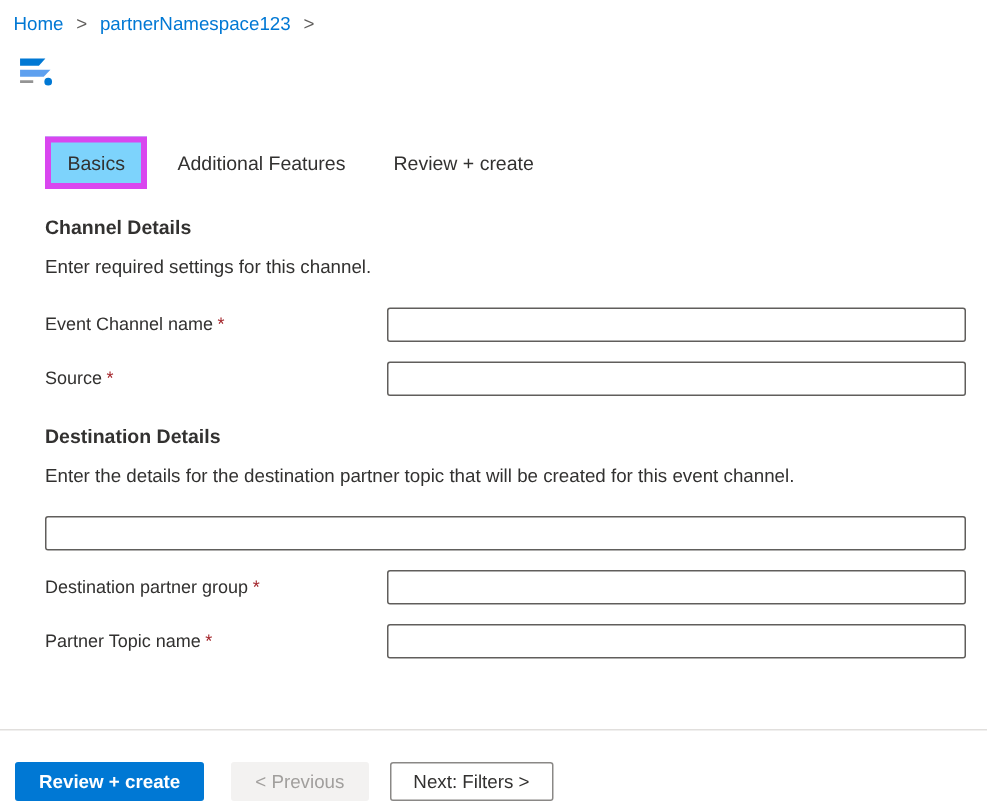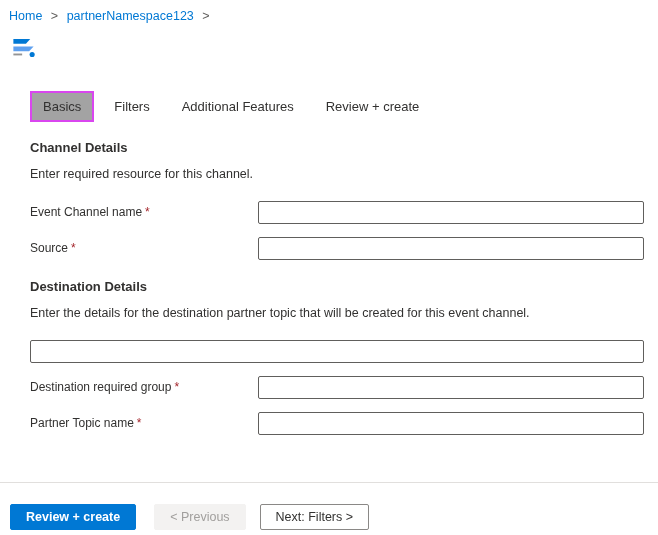--- a/index.html
+++ b/index.html
@@ -16,21 +16,21 @@
   .breadcrumb a { color: #0078d4; text-decoration: none; cursor: pointer; }
   .breadcrumb .sep { color: #605e5c; margin: 0 5px; }
   
   .header { display: flex; align-items: flex-start; padding: 7px 0 0 10px; }
   .header .icon-wrap { width: 30px; margin-right: 6px; padding-top: 3px; }
   .page-title { font-size: 21px; font-weight: bold; color: #323130; line-height: 1.15; }
   .page-subtitle { font-size: 11px; color: #605e5c; margin-top: 2px; }
   
   .tabs { display: flex; align-items: center; margin: 28px 0 0 30px; font-size: 13px; }
   .tab { padding: 6px 11px; color: #323130; cursor: pointer; margin-right: 8px; border: 1px solid transparent; }
-  .tab.selected { border: 2px solid #d946ef; background: #a3a3a3; }
+  .tab.selected { border: 4px solid #d946ef; background: #7dd3fc; }
   
   .section-heading { font-weight: bold; font-size: 13px; color: #323130; margin: 18px 0 0 30px; }
   .section-desc { font-size: 12.5px; color: #323130; margin: 12px 30px 0 30px; }
   .form-row { display: flex; align-items: center; margin: 10px 0 0 30px; height: 26px; }
   .form-row.first { margin-top: 18px; }
   .form-label { width: 228px; font-size: 12px; color: #323130; }
   .required { color: #a4262c; margin-left: 3px; }
   .form-input {
     flex: 1; margin-right: 14px; height: 23px;
     border: 1px solid #605e5c; border-radius: 2px;
@@ -65,27 +65,26 @@
       <path d="M2.5 4.5 L15 4.5 L11.8 8 L2.5 8 Z" fill="#0078d4"></path>
       <path d="M2.5 10 L17.5 10 L14.2 13.5 L2.5 13.5 Z" fill="#5ea0ef"></path>
       <path d="M2.5 15.2 L9 15.2 L9 16.6 L2.5 16.6 Z" fill="#949494"></path>
       <circle cx="16.4" cy="15.9" r="1.9" fill="#0078d4"></circle>
     </svg>
   </span>
 </header>
 
 <div class="tabs">
   <div class="tab selected">Basics</div>
-  <div class="tab">Filters</div>
   <div class="tab">Additional Features</div>
   <div class="tab">Review + create</div>
 </div>
 
 <div class="section-heading">Channel Details</div>
-<div class="section-desc">Enter required resource for this channel.</div>
+<div class="section-desc">Enter required settings for this channel.</div>
 
 <div class="form-row first">
   <span class="form-label">
     <span>Event Channel name</span><span class="required">*</span>
   </span>
   <input class="form-input" type="text" value="" style="">
 </div>
 
 <div class="form-row">
   <span class="form-label">
@@ -96,21 +95,21 @@
 
 <div class="section-heading dest-heading">Destination Details</div>
 <div class="section-desc">Enter the details for the destination partner topic that will be created for this event channel.</div>
 
 <div class="form-row first">
   <input class="form-input" type="text" value="" style="">
 </div>
 
 <div class="form-row">
   <span class="form-label">
-    <span>Destination required group</span><span class="required">*</span>
+    <span>Destination partner group</span><span class="required">*</span>
   </span>
   <input class="form-input" type="text" value="" style="">
 </div>
 
 <div class="form-row">
   <span class="form-label">
     <span>Partner Topic name</span><span class="required">*</span>
   </span>
   <input class="form-input" type="text" value="" style="">
 </div>

